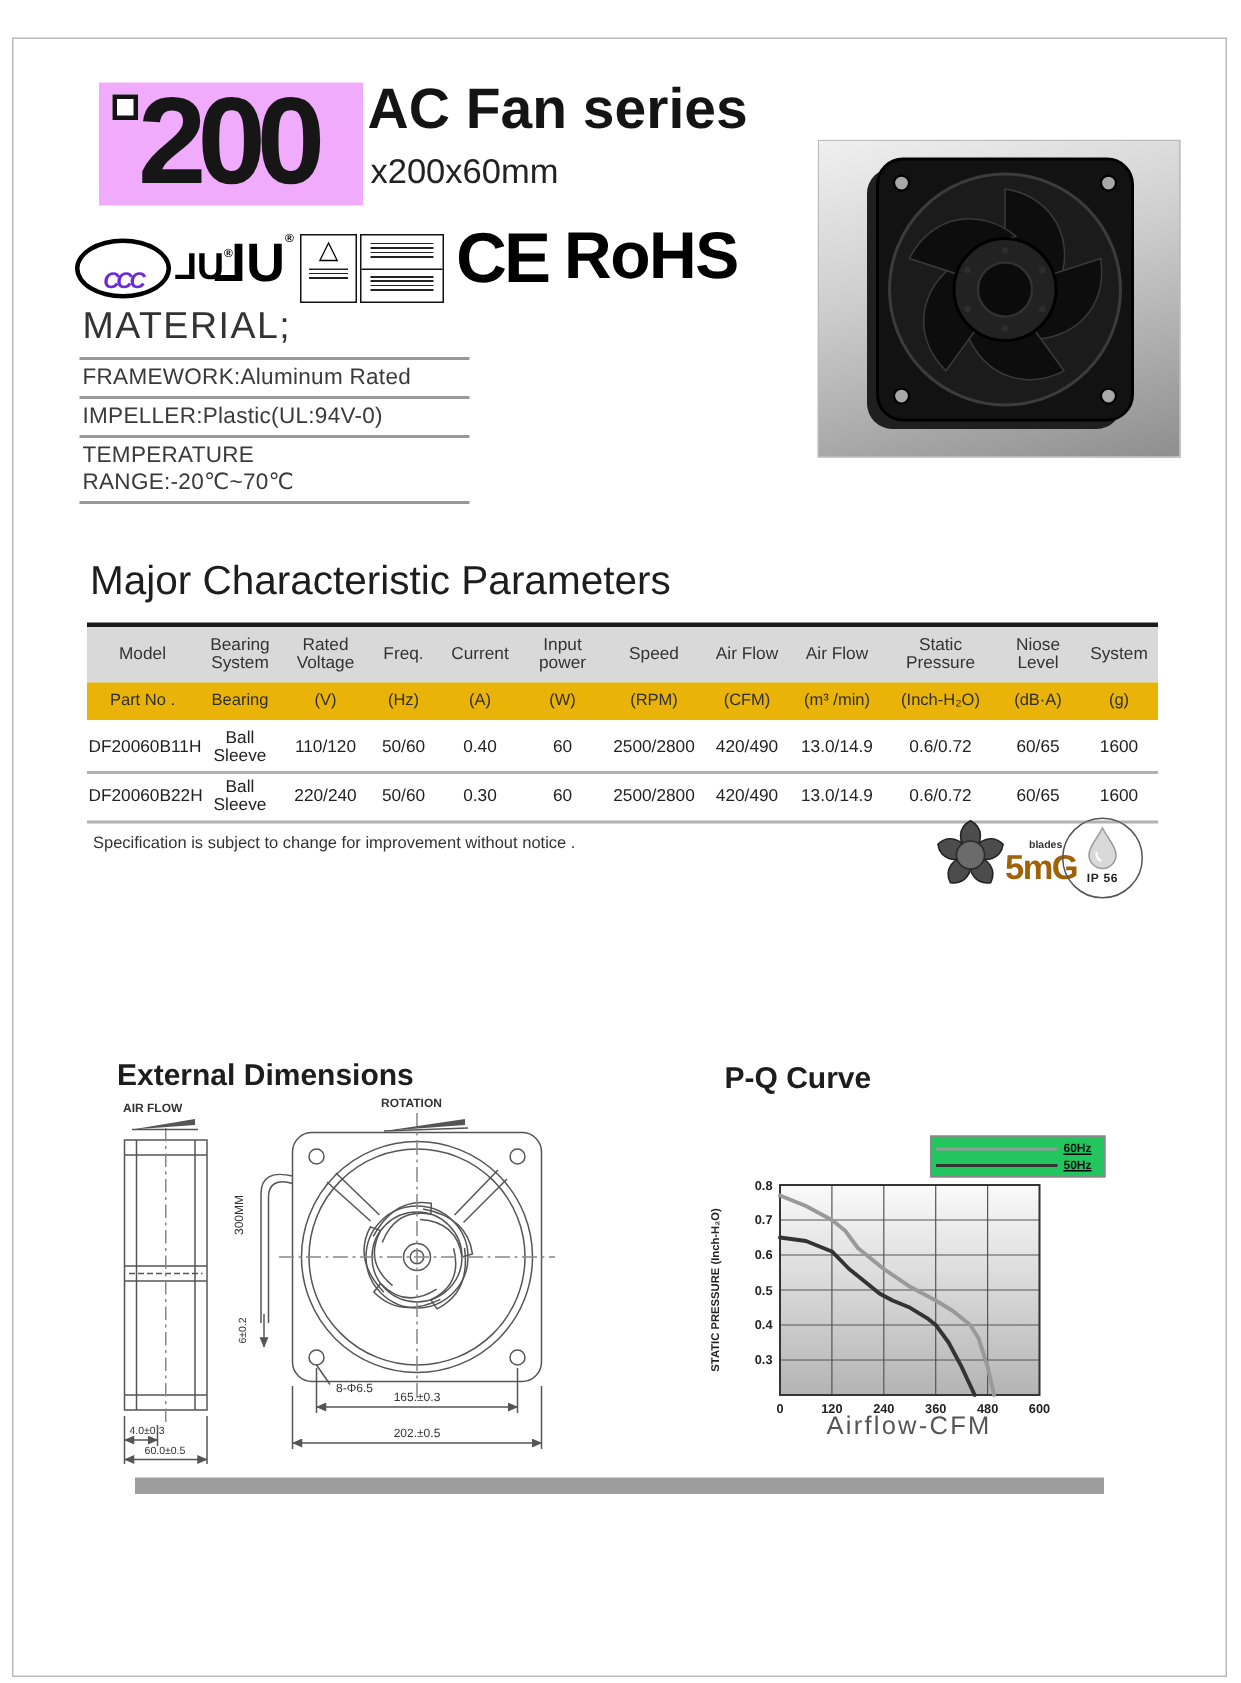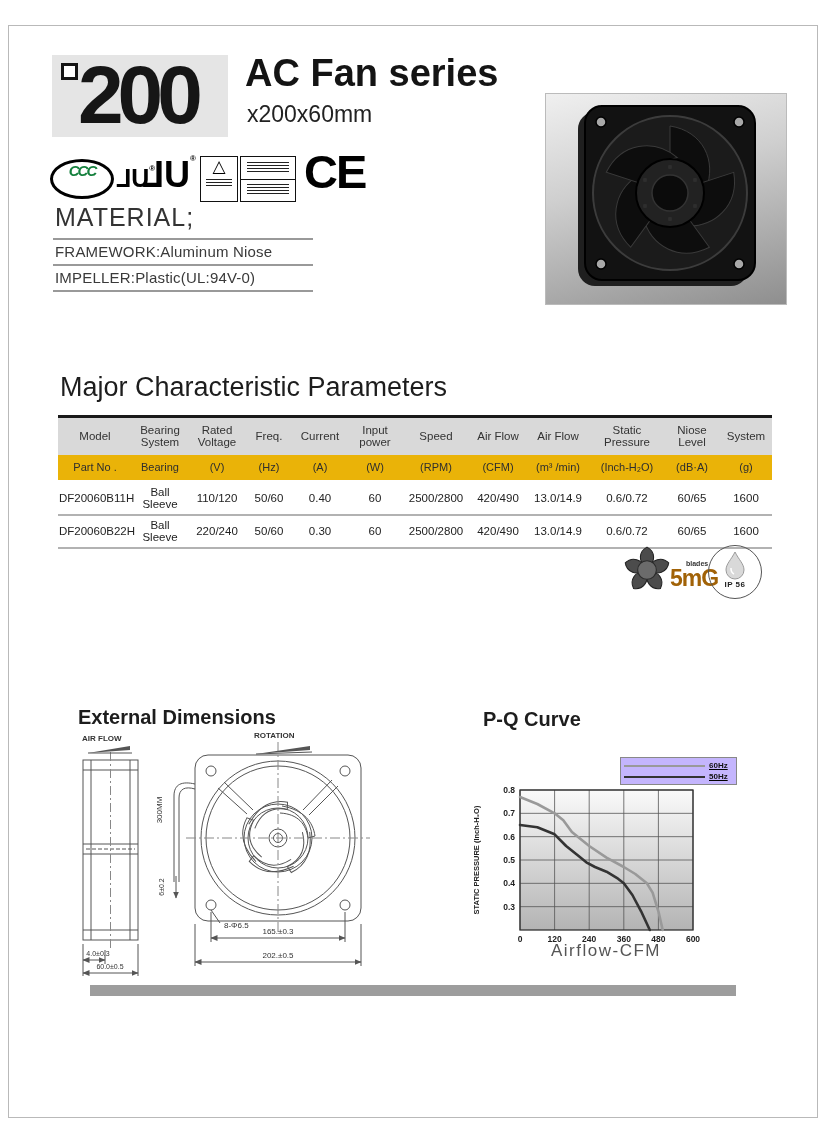--- a/index.html
+++ b/index.html
@@ -2,28 +2,28 @@
 <html><head>
 <meta charset="utf-8">
 <style>
   html,body{margin:0;padding:0;}
   body{width:827px;height:1122px;background:#fff;font-family:"Liberation Sans","DejaVu Sans",sans-serif;overflow:hidden;}
   #page{position:relative;width:827px;height:1122px;background:#ffffff;}
   .abs{position:absolute;}
   .page-frame{left:8px;top:25px;width:808px;height:1091px;border:1px solid #b9b9b9;}
 
   
-  .model-box{left:52px;top:55px;width:176px;height:82px;background:#e5e5e5;}
+  .model-box{left:66px;top:55px;width:176px;height:82px;background:#f0abfc;}
   .model-square{position:absolute;left:9px;top:8px;width:11px;height:11px;border:3px solid #141414;background:#fff;}
   .model-number{position:absolute;left:26px;top:-8px;font-size:82px;font-weight:bold;letter-spacing:-6px;color:#161616;line-height:96px;}
   .series-title{left:245px;top:52px;font-size:38px;font-weight:bold;color:#141414;letter-spacing:0px;}
   .size-subtitle{left:247px;top:101px;font-size:23px;color:#222;}
 
   
-  .ccc-logo{left:50px;top:159px;width:58px;height:34px;border:3px solid #000;border-radius:50%;display:flex;align-items:flex-start;justify-content:center;font-weight:bold;font-style:italic;font-size:15px;letter-spacing:-2px;color:#15803d;}
+  .ccc-logo{left:50px;top:159px;width:58px;height:34px;border:3px solid #000;border-radius:50%;display:flex;align-items:flex-end;justify-content:center;font-weight:bold;font-style:italic;font-size:15px;letter-spacing:-2px;color:#6d28d9;}
   .ul-mark-1{left:116px;top:164px;font-size:25px;font-weight:800;color:#000;}
   .ul-mark-2{left:142px;top:154px;font-size:36px;font-weight:800;color:#000;}
   .mirror{display:inline-block;transform:scaleX(-1);}
   .reg{font-size:8px;vertical-align:top;font-weight:bold;}
   .tuv-box{left:200px;top:156px;width:36px;height:44px;border:1px solid #111;text-align:center;}
   .tuv-box .tri{font-size:17px;line-height:20px;color:#000;font-weight:bold;}
   .microbars{margin:2px auto 0;width:26px;height:8px;background:repeating-linear-gradient(180deg,#222 0 1px,transparent 1px 3px);}
   .iso-box{left:240px;top:156px;width:54px;height:44px;border:1px solid #111;display:flex;flex-direction:column;}
   .iso-cell{flex:1;display:flex;align-items:center;justify-content:center;}
   .iso-cell+.iso-cell{border-top:1px solid #111;}
@@ -62,21 +62,21 @@
 
   
   .bottom-bar{left:90px;top:985px;width:646px;height:11px;background:#9d9d9d;}
 
   
   .dims-heading{left:78px;top:706px;font-size:20px;font-weight:bold;color:#1d1d1d;}
   .dims-svg{left:58px;top:726px;}
 
   
   .pq-heading{left:483px;top:708px;font-size:20px;font-weight:bold;color:#1d1d1d;}
-  .legend{left:620px;top:757px;width:117px;border:1px solid #888;background:#c4b5fd;padding:2px 3px;box-sizing:border-box;text-decoration:underline;}
+  .legend{left:620px;top:757px;width:117px;border:1px solid #888;background:#22c55e;padding:2px 3px;box-sizing:border-box;text-decoration:underline;}
   .legend-row{display:flex;align-items:center;height:11px;}
   .legend-line{flex:1;height:2px;background:#999;margin-right:4px;}
   .legend-label{font-size:8px;font-weight:bold;color:#111;width:24px;text-align:left;}
   .chart-svg{left:468px;top:758px;}
   .x-axis-label{left:516px;top:941px;width:180px;text-align:center;font-size:17px;color:#555;letter-spacing:1.5px;}
 </style>
 </head>
 <body>
 
 <div id="page">
@@ -100,20 +100,21 @@
   </div>
   <div class="abs iso-box">
     <div class="iso-cell">
         <div class="microbars"></div>
       </div>
     <div class="iso-cell">
         <div class="microbars"></div>
       </div>
   </div>
   <div class="abs ce-mark">CE</div>
+  <div class="abs rohs-mark">RoHS</div>
 
   <div class="abs product-photo">
     <svg width="242" height="212" viewBox="0 0 242 212">
       <rect x="33" y="19" width="170" height="174" rx="17" fill="#1f1f1f"></rect>
       <rect x="40" y="13" width="170" height="174" rx="17" fill="#121212" stroke="#000" stroke-width="2"></rect>
       <circle cx="125" cy="100" r="77" fill="#1b1b1b"></circle>
       <circle cx="125" cy="100" r="77" fill="none" stroke="#3c3c3c" stroke-width="2"></circle>
       <g>
         <g transform="rotate(0,125,100)">
             <path d="M125,33 C158,38 172,68 161,96 C150,78 137,69 125,66 Z" fill="#0d0d0d" stroke="#3a3a3a" stroke-width="1"></path>
@@ -141,22 +142,23 @@
         <circle cx="100" cy="87" r="2.2" fill="#2e2e2e"></circle>
       <circle cx="56" cy="29" r="5" fill="#a8a8a8" stroke="#000" stroke-width="1.5"></circle>
       <circle cx="194" cy="29" r="5" fill="#a8a8a8" stroke="#000" stroke-width="1.5"></circle>
       <circle cx="56" cy="171" r="5" fill="#a8a8a8" stroke="#000" stroke-width="1.5"></circle>
       <circle cx="194" cy="171" r="5" fill="#a8a8a8" stroke="#000" stroke-width="1.5"></circle>
     </svg>
   </div>
 
   <div class="abs material-heading">MATERIAL;</div>
   <div class="abs material-list">
-    <div class="material-row">FRAMEWORK:Aluminum Niose</div>
+    <div class="material-row">FRAMEWORK:Aluminum Rated</div>
     <div class="material-row">IMPELLER:Plastic(UL:94V-0)</div>
+    <div class="material-row">TEMPERATURE RANGE:-20℃~70℃</div>
   </div>
 
   <div class="abs params-heading">Major Characteristic Parameters</div>
   <table class="abs params-table">
     <colgroup>
       <col style="width:74px">
         <col style="width:56px">
         <col style="width:58px">
         <col style="width:46px">
       <col style="width:56px">
@@ -222,20 +224,21 @@
         <td>60</td>
         <td>2500/2800</td>
         <td>420/490</td>
         <td>13.0/14.9</td>
         <td>0.6/0.72</td>
         <td>60/65</td>
         <td>1600</td>
       </tr>
     </tbody>
   </table>
+  <div class="abs footnote">Specification is subject to change for improvement without notice .</div>
 
   <div class="abs badge-impeller">
     <svg width="54" height="54" viewBox="0 0 52 52">
       <g>
         <g transform="rotate(0,26,26)">
             <path d="M26,4 C34,8 35,19 26,23 C17,19 18,8 26,4Z" fill="#4c4c4c" stroke="#222" stroke-width="1"></path>
           </g>
         <g transform="rotate(72,26,26)">
             <path d="M26,4 C34,8 35,19 26,23 C17,19 18,8 26,4Z" fill="#4c4c4c" stroke="#222" stroke-width="1"></path>
           </g>

